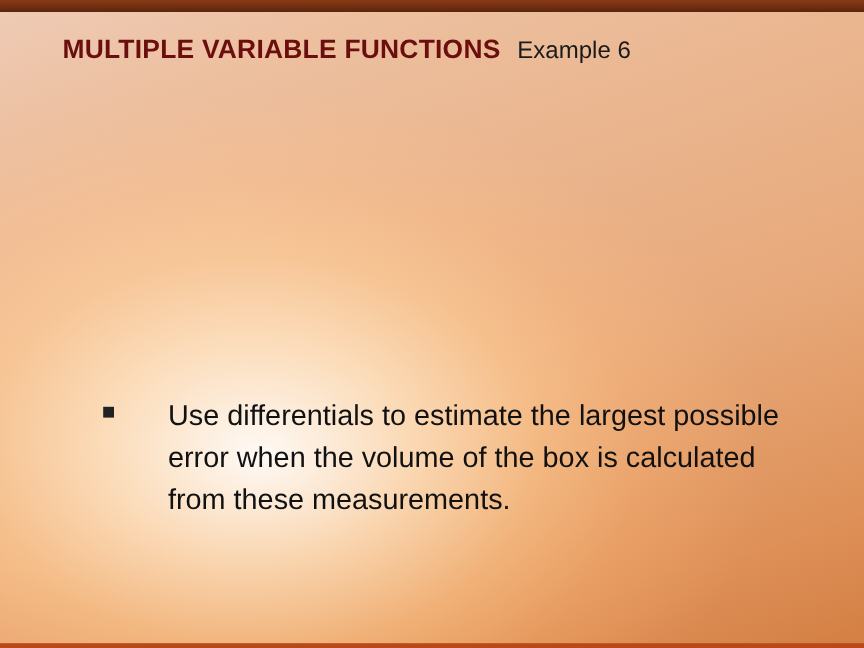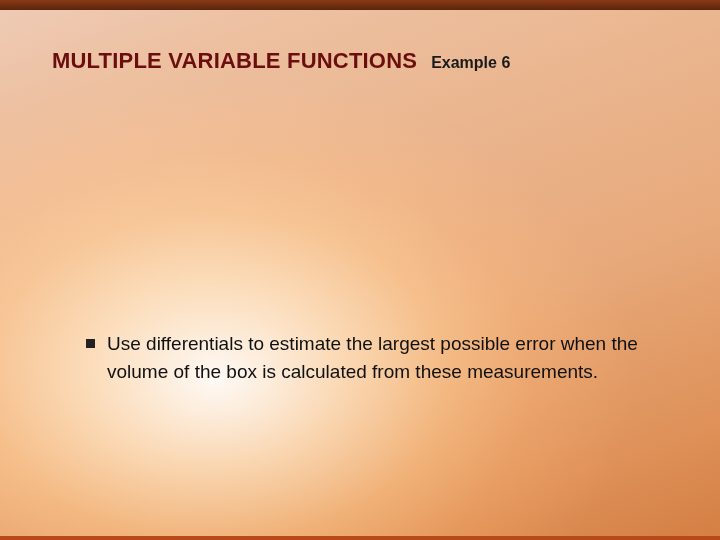--- a/index.html
+++ b/index.html
@@ -44,32 +44,31 @@
     background: linear-gradient(#8a3a15, #5a250d);
   }
   .header {
     position: absolute;
     top: 28px;
     left: 52px;
     right: 40px;
     display: flex;
     align-items: baseline;
     gap: 14px;
-    margin-top: 20px;
   }
   .header-title {
     font-weight: bold;
     font-size: 22px;
     color: #6a0e0e;
     letter-spacing: 0.2px;
   }
   .header-example {
-    font-size: 16px;
+    font-size: 20px;
     color: #1a1a1a;
-    font-weight: 700;
+    font-weight: 400;
   }
   .body {
     position: absolute;
     top: 72px;
     left: 36px;
     right: 40px;
   }
   .body p {
     margin: 0;
     font-size: 27px;
@@ -88,23 +87,24 @@
     gap: 12px;
   }
   .bullet .sq {
     flex: 0 0 auto;
     width: 9px;
     height: 9px;
     background: #222;
     margin-top: 9px;
   }
   .bullet .txt {
-    font-size: 19px;
+    font-size: 24px;
     line-height: 1.45;
     color: #111;
+    margin-left: 33px;
   }
 </style>
 </head>
 <body>
 
 <div class="slide">
   <div class="topbar"></div>
 
   <div class="header">
     <span class="header-title">MULTIPLE VARIABLE FUNCTIONS</span>

